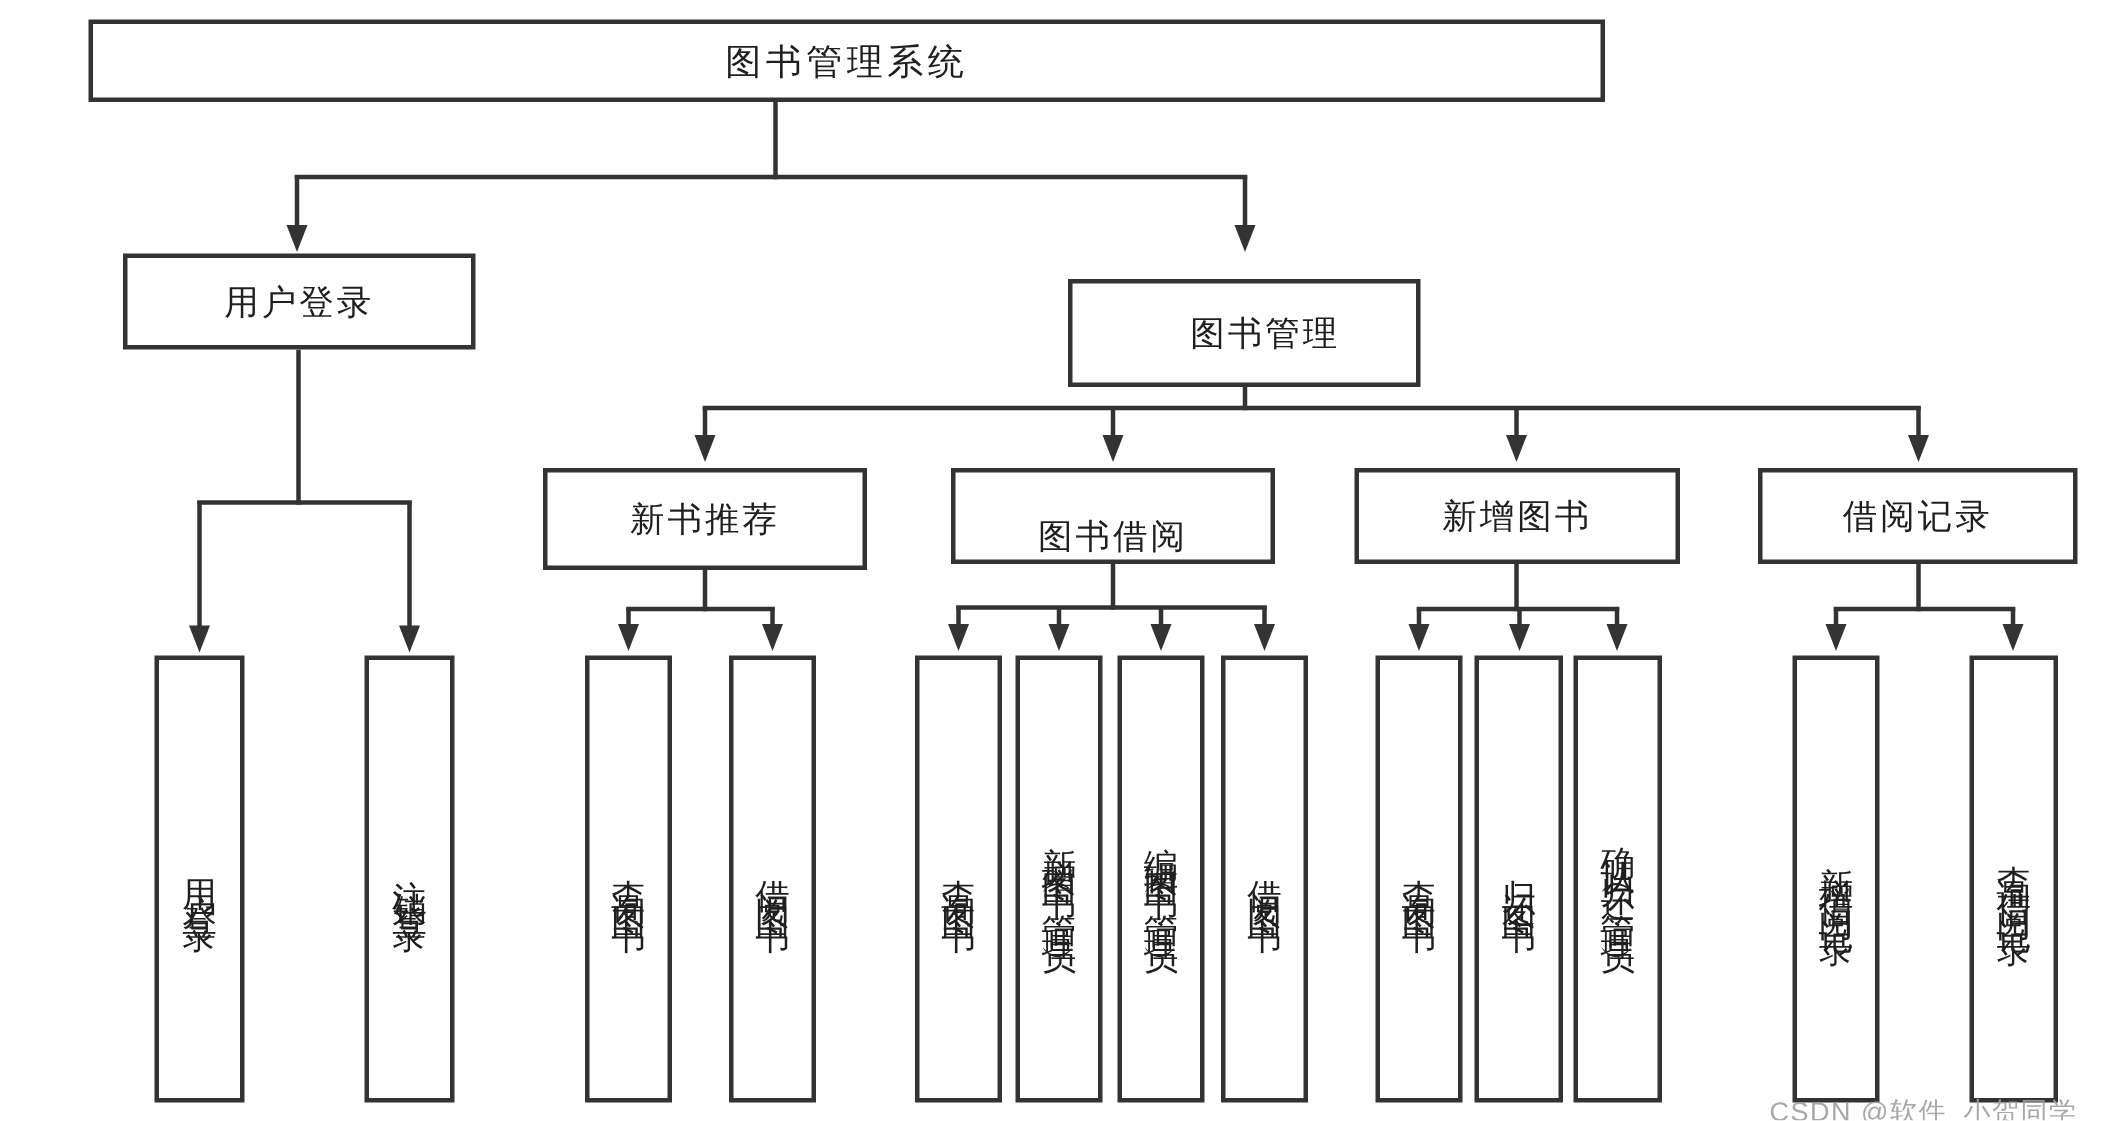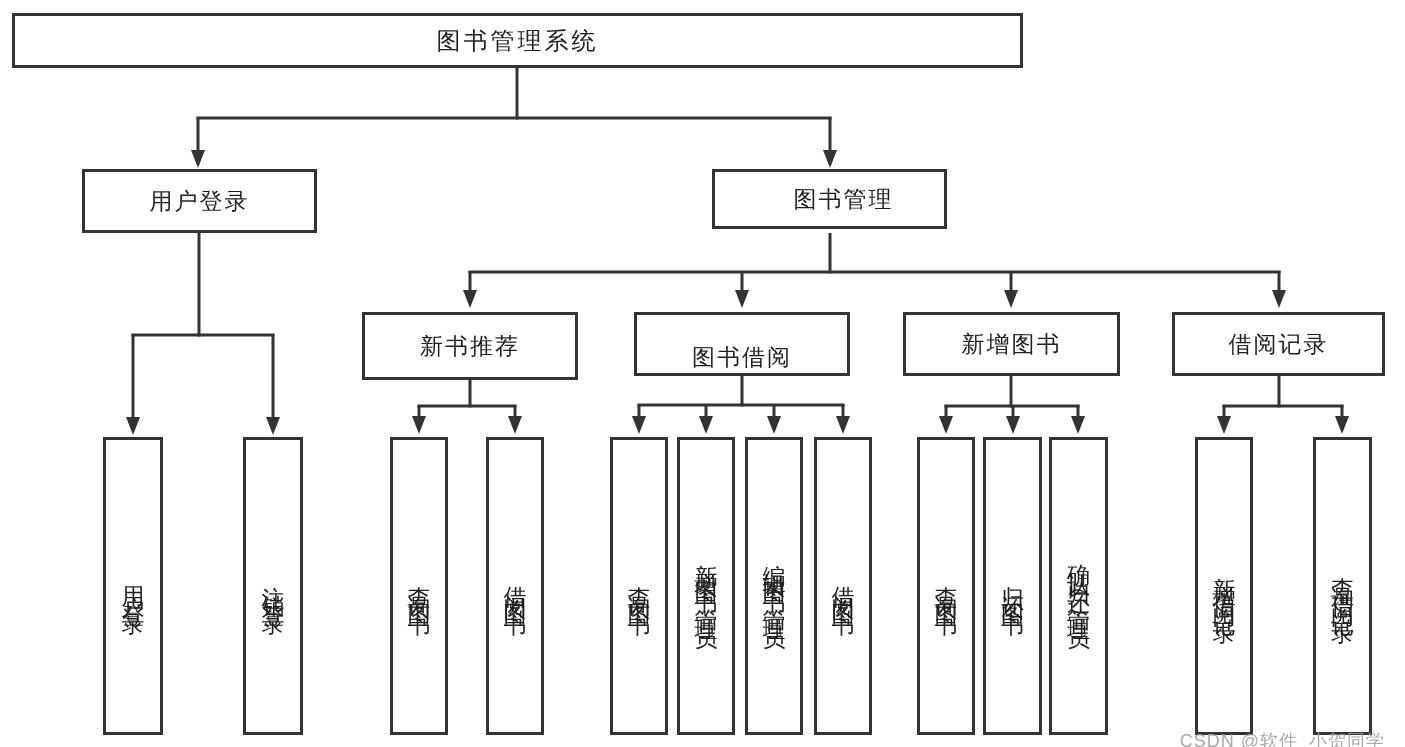--- a/index.html
+++ b/index.html
@@ -22,21 +22,21 @@
     box-sizing: border-box;
     border: 3px solid #333333;
     background: #ffffff;
     display: flex;
     align-items: center;
     justify-content: center;
     color: #1f1f1f;
     z-index: 2;
   }
   .h { font-size: 23px; letter-spacing: 2px; }
-  .root-box { font-size: 24px; letter-spacing: 3px; }
+  .root-box { font-size: 24px; letter-spacing: 3px; margin-left: 47px; }
   .v {
     top: 437px;
     height: 298px;
     writing-mode: vertical-rl;
     text-orientation: mixed;
     font-size: 23px;
     letter-spacing: 9px;
     line-height: 1;
   }
   .watermark {
@@ -134,21 +134,21 @@
     </g>
   </svg>
 
   <div class="box h root-box" style="left:12px; top:13px; width:1011px; height:55px;">
     <span>图书管理系统</span>
   </div>
 
   <div class="box h" style="left:82px; top:169px; width:235px; height:64px;">
     <span>用户登录</span>
   </div>
-  <div class="box h" style="left:712px; top:169px; width:235px; height:60px;padding-left:28px;">
+  <div class="box h" style="left:712px; top:186px; width:235px; height:72px;padding-left:28px;">
     <span>图书管理</span>
   </div>
 
   <div class="box h" style="left:362px; top:312px; width:216px; height:68px;">
     <span>新书推荐</span>
   </div>
   <div class="box h" style="left:634px; top:312px; width:216px; height:64px;align-items:flex-end;">
     <span>图书借阅</span>
   </div>
   <div class="box h" style="left:903px; top:312px; width:217px; height:64px;">

